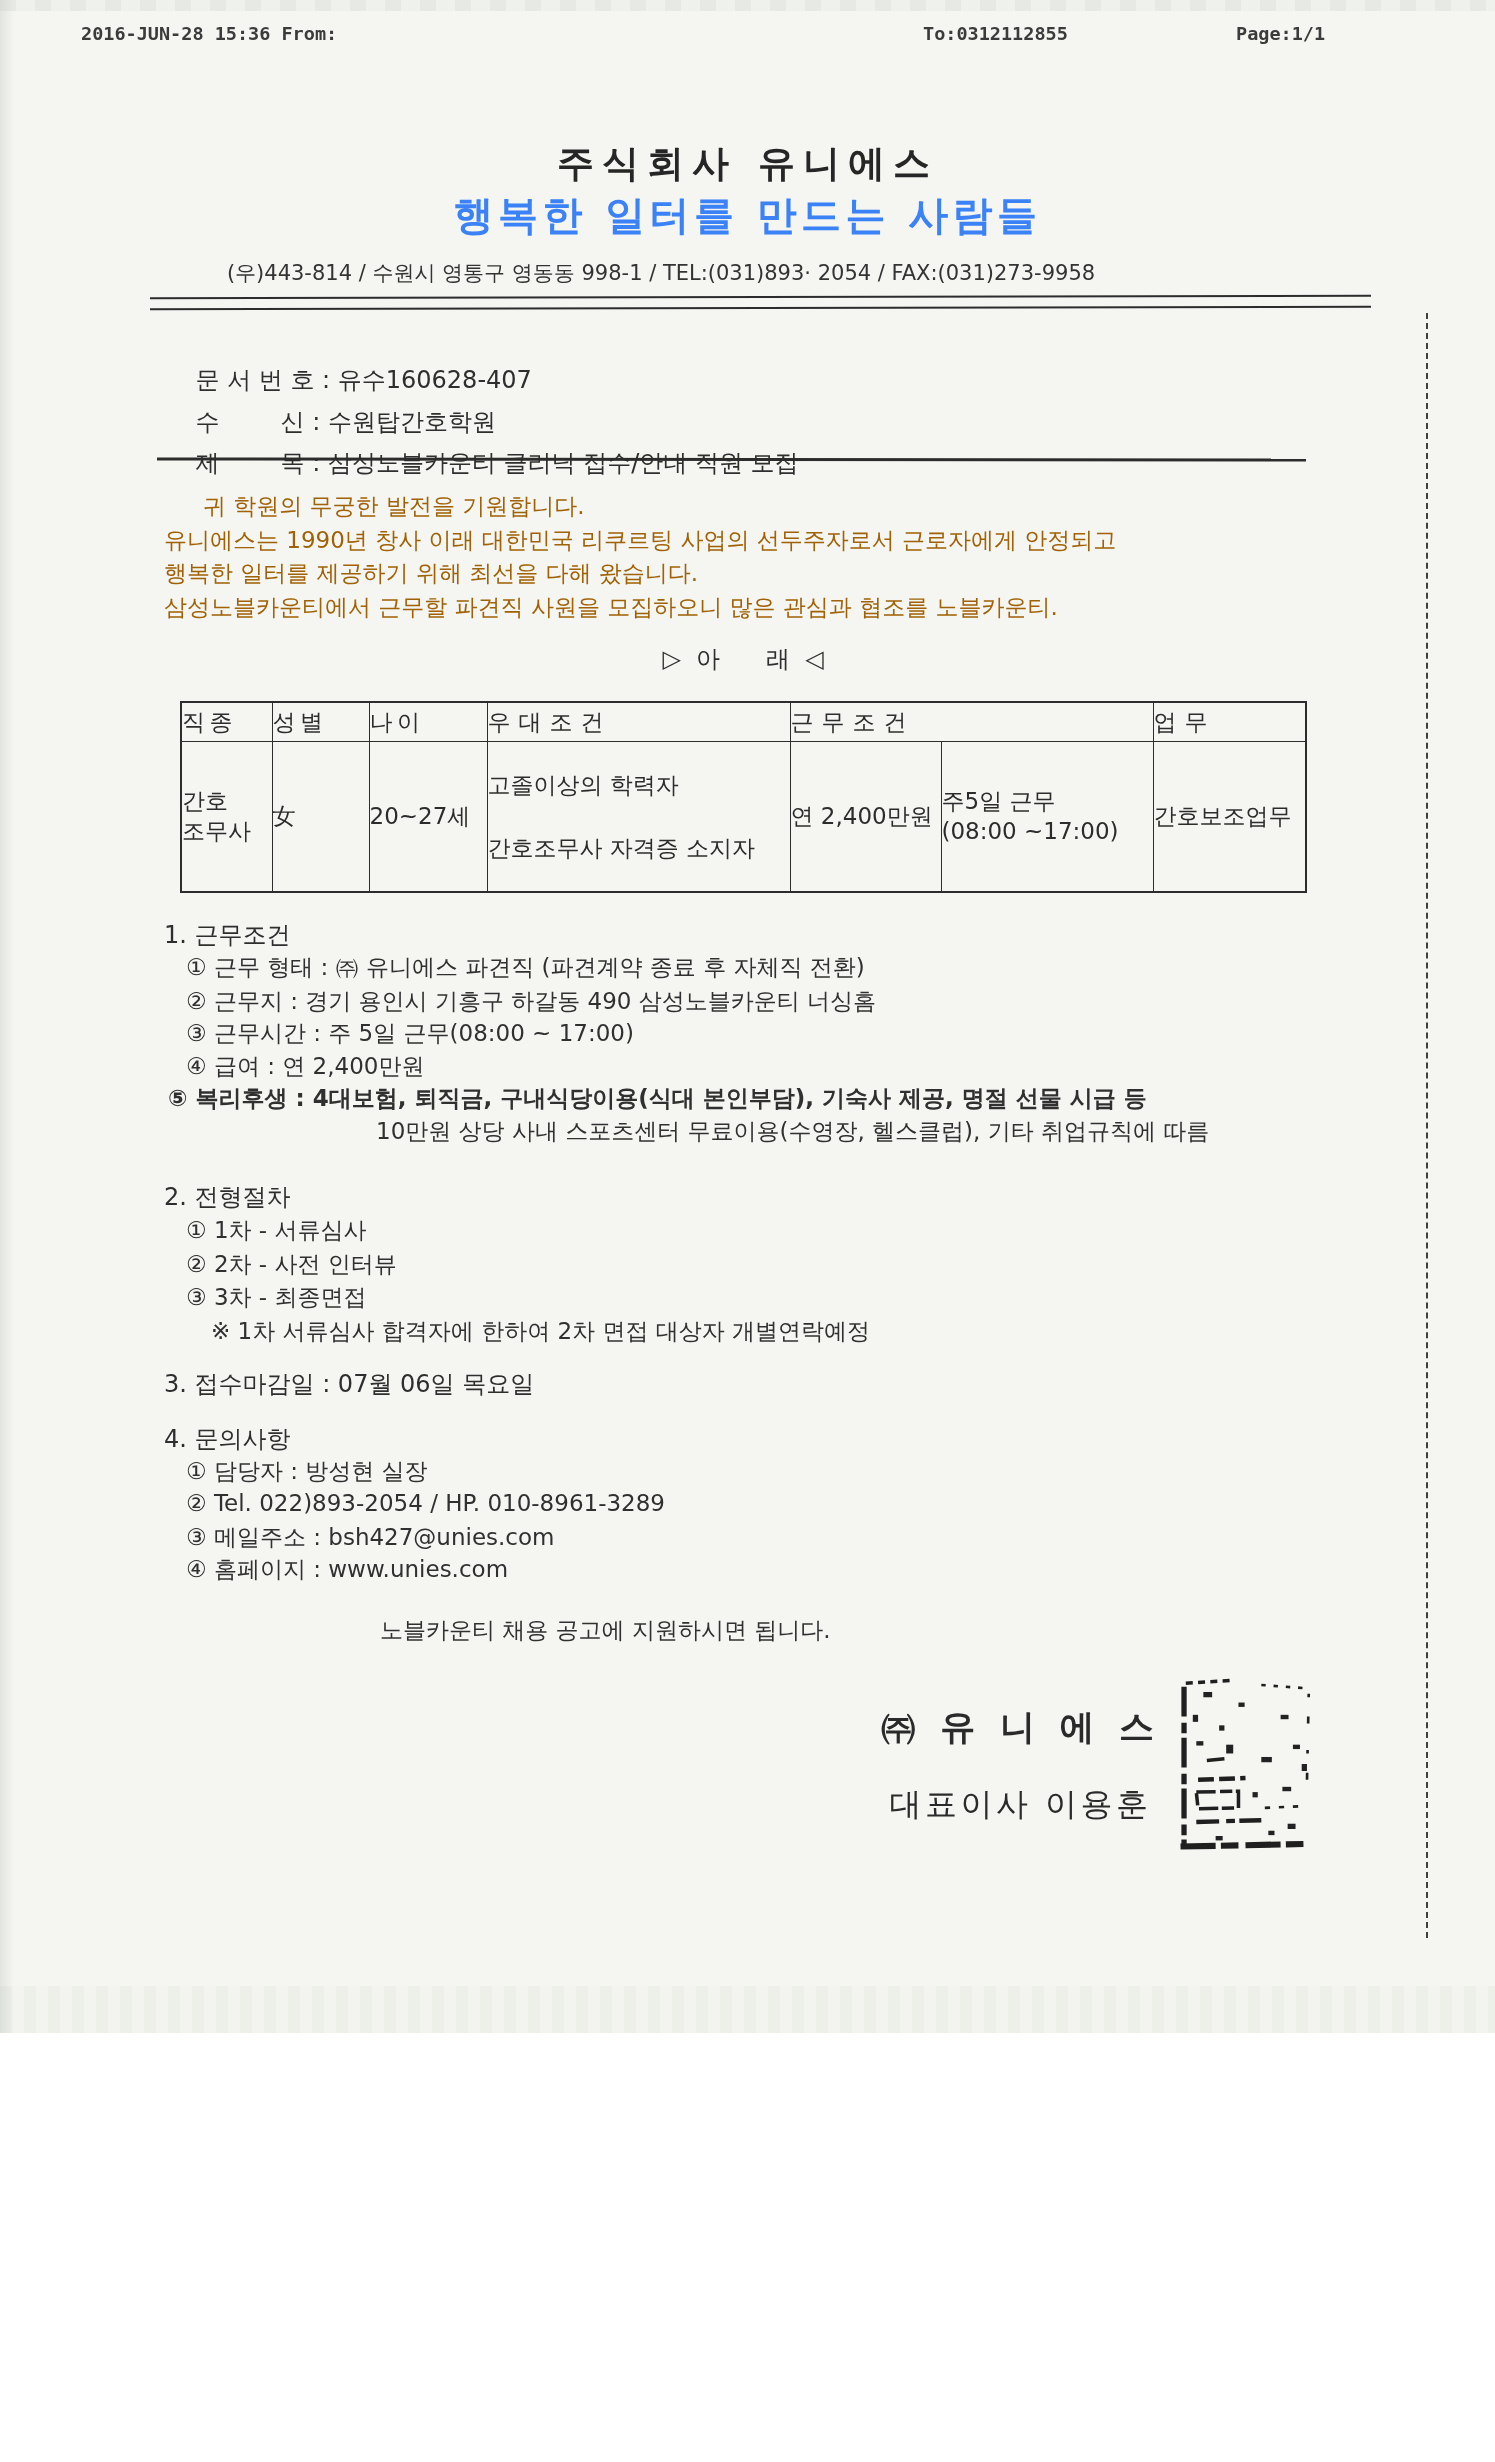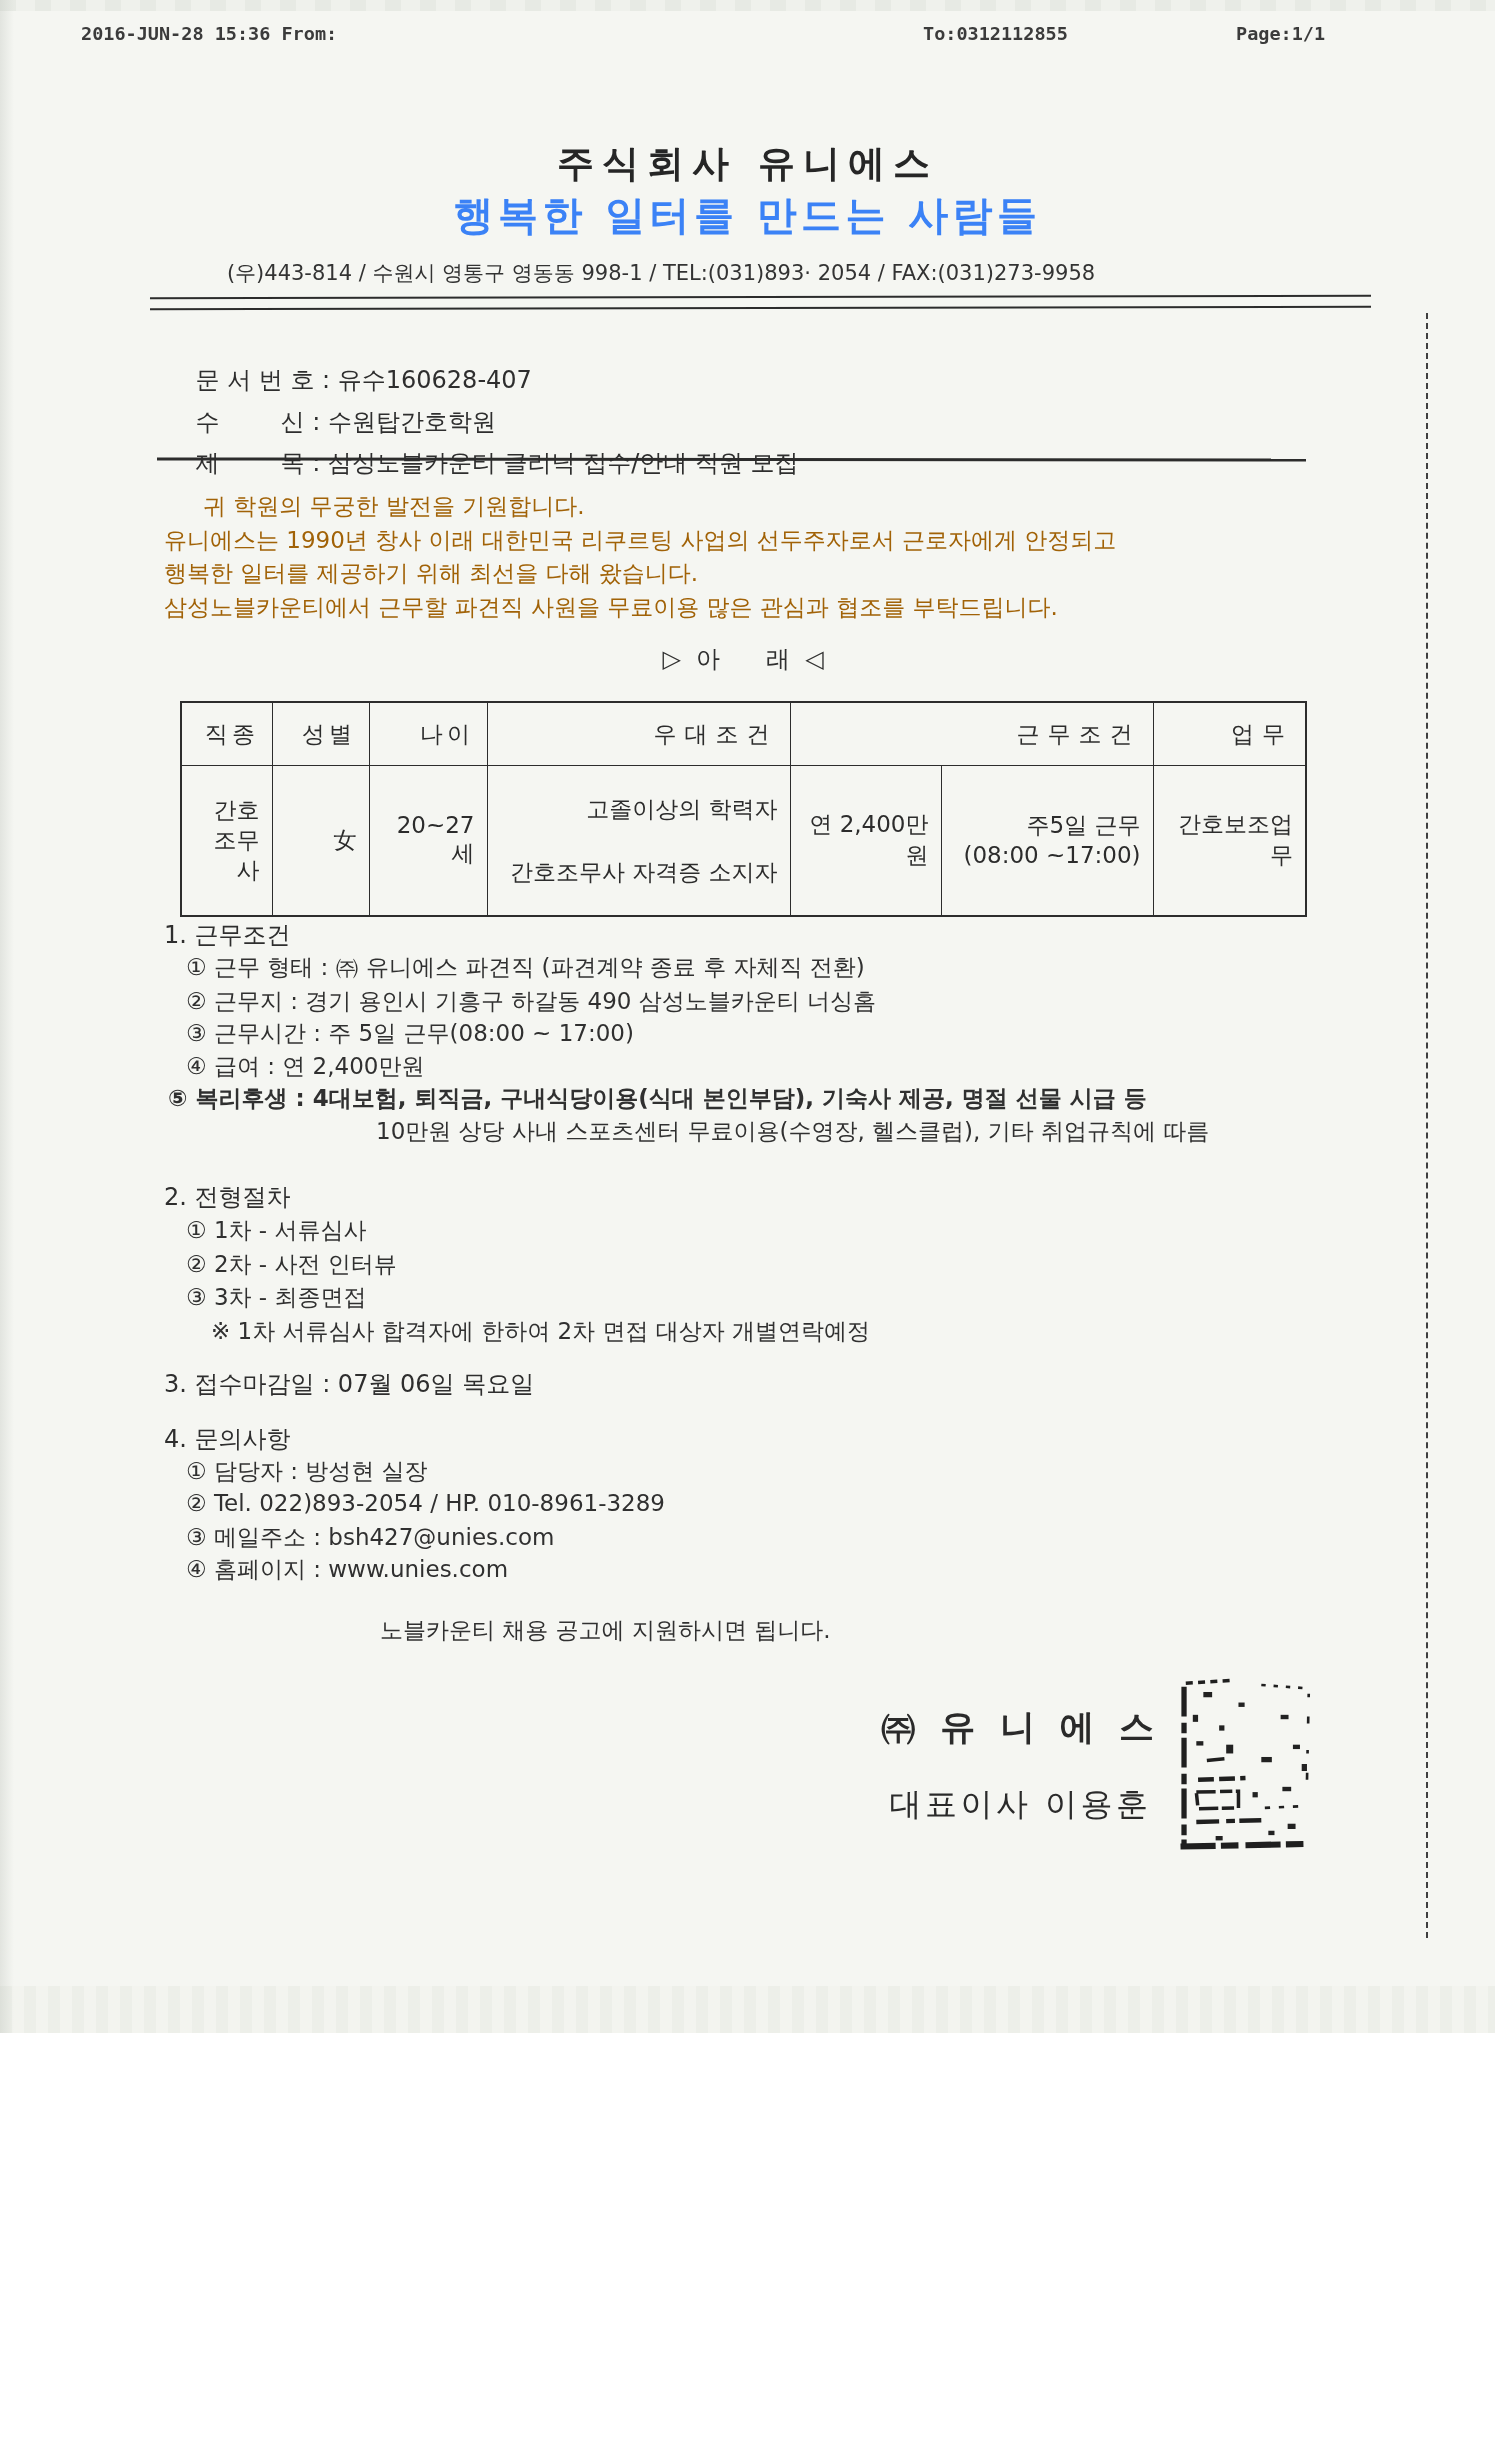--- a/index.html
+++ b/index.html
@@ -18,22 +18,22 @@
   .title{width:1495px;text-align:center;font-size:37px;font-weight:bold;letter-spacing:8px;color:#262626;}
   .slogan{width:1495px;text-align:center;font-size:40px;font-weight:bold;letter-spacing:4.4px;color:#3b82f6;}
   .addr{width:1322px;text-align:center;font-size:21px;color:#333;}
   .rule-box{border-top:2.6px solid #2c2c2c;border-bottom:2.6px solid #2c2c2c;height:8.8px;transform:rotate(-0.12deg);}
   .rule{height:2.6px;background:#2c2c2c;transform:rotate(0.06deg);}
   .meta-row{font-size:24px;color:#2e2e2e;}
   .body-line{font-size:23px;color:#a16207;}
   .indent1{padding-left:39px;}
   .below{width:1126px;text-align:center;font-size:24px;color:#2f2f2f;}
   table.job{border-collapse:collapse;table-layout:fixed;}
-  table.job td{border:1.8px solid #2d2d2d;text-align:right;vertical-align:middle;
-        font-size:23px;color:#2c2c2c;padding:12px;overflow:hidden;}
+  table.job td{border:1.8px solid #2d2d2d;text-align:left;vertical-align:middle;
+        font-size:23px;color:#2c2c2c;padding:0;overflow:hidden;}
   table.job{border:2.6px solid #2d2d2d;}
   td.hdr{height:38px;letter-spacing:4.4px;}
   td.hdr.wide{letter-spacing:8px;}
   .cell-stack div{line-height:30px;}
   .pref div{line-height:26px;}
   .pref .gap{height:37px;}
   .sec-title{font-size:24px;color:#2e2e2e;}
   .sec-item{font-size:23px;color:#303030;}
   .sig1{width:317px;text-align:center;font-size:35px;font-weight:bold;letter-spacing:6.2px;color:#2a2a2a;}
   .sig2{width:317px;text-align:center;font-size:32px;letter-spacing:3.5px;color:#2a2a2a;}
@@ -66,21 +66,21 @@
   </div>
   <div class="abs meta-row pre" style="left:165px;top:419px;">
     <span>제        목 :</span><span> </span><span>삼성노블카운티 클리닉 접수/안내 직원 모집</span>
   </div>
 
   <div class="abs rule" style="left:157px;top:458px;width:1149px;"></div>
 
   <div class="abs body-line indent1" style="left:164px;top:491px;">귀 학원의 무궁한 발전을 기원합니다.</div>
   <div class="abs body-line" style="left:164px;top:525px;">유니에스는 1990년 창사 이래 대한민국 리쿠르팅 사업의 선두주자로서 근로자에게 안정되고</div>
   <div class="abs body-line" style="left:164px;top:558px;">행복한 일터를 제공하기 위해 최선을 다해 왔습니다.</div>
-  <div class="abs body-line" style="left:164px;top:592px;">삼성노블카운티에서 근무할 파견직 사원을 무료이용 많은 관심과 협조를 부탁드립니다.</div>
+  <div class="abs body-line" style="left:164px;top:592px;">삼성노블카운티에서 근무할 파견직 사원을 모집하오니 많은 관심과 협조를 노블카운티.</div>
 
   <div class="abs below pre" style="left:180px;top:643px;">▷  아      래  ◁</div>
 
   <table class="job abs" style="left:180px;top:701px;width:1125px;">
     <colgroup>
       <col style="width:91px">
         <col style="width:97px">
         <col style="width:118px">
       <col style="width:303px">
         <col style="width:151px">

